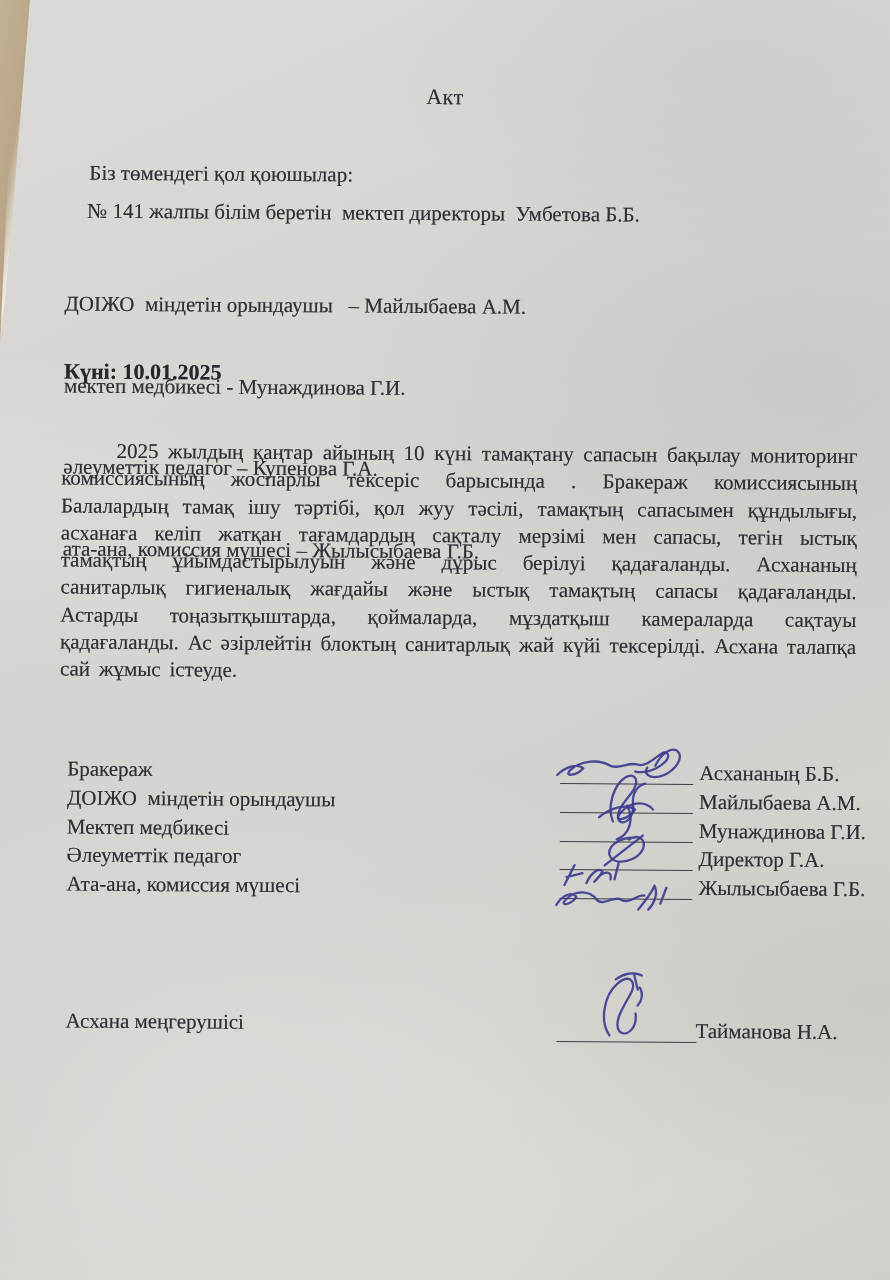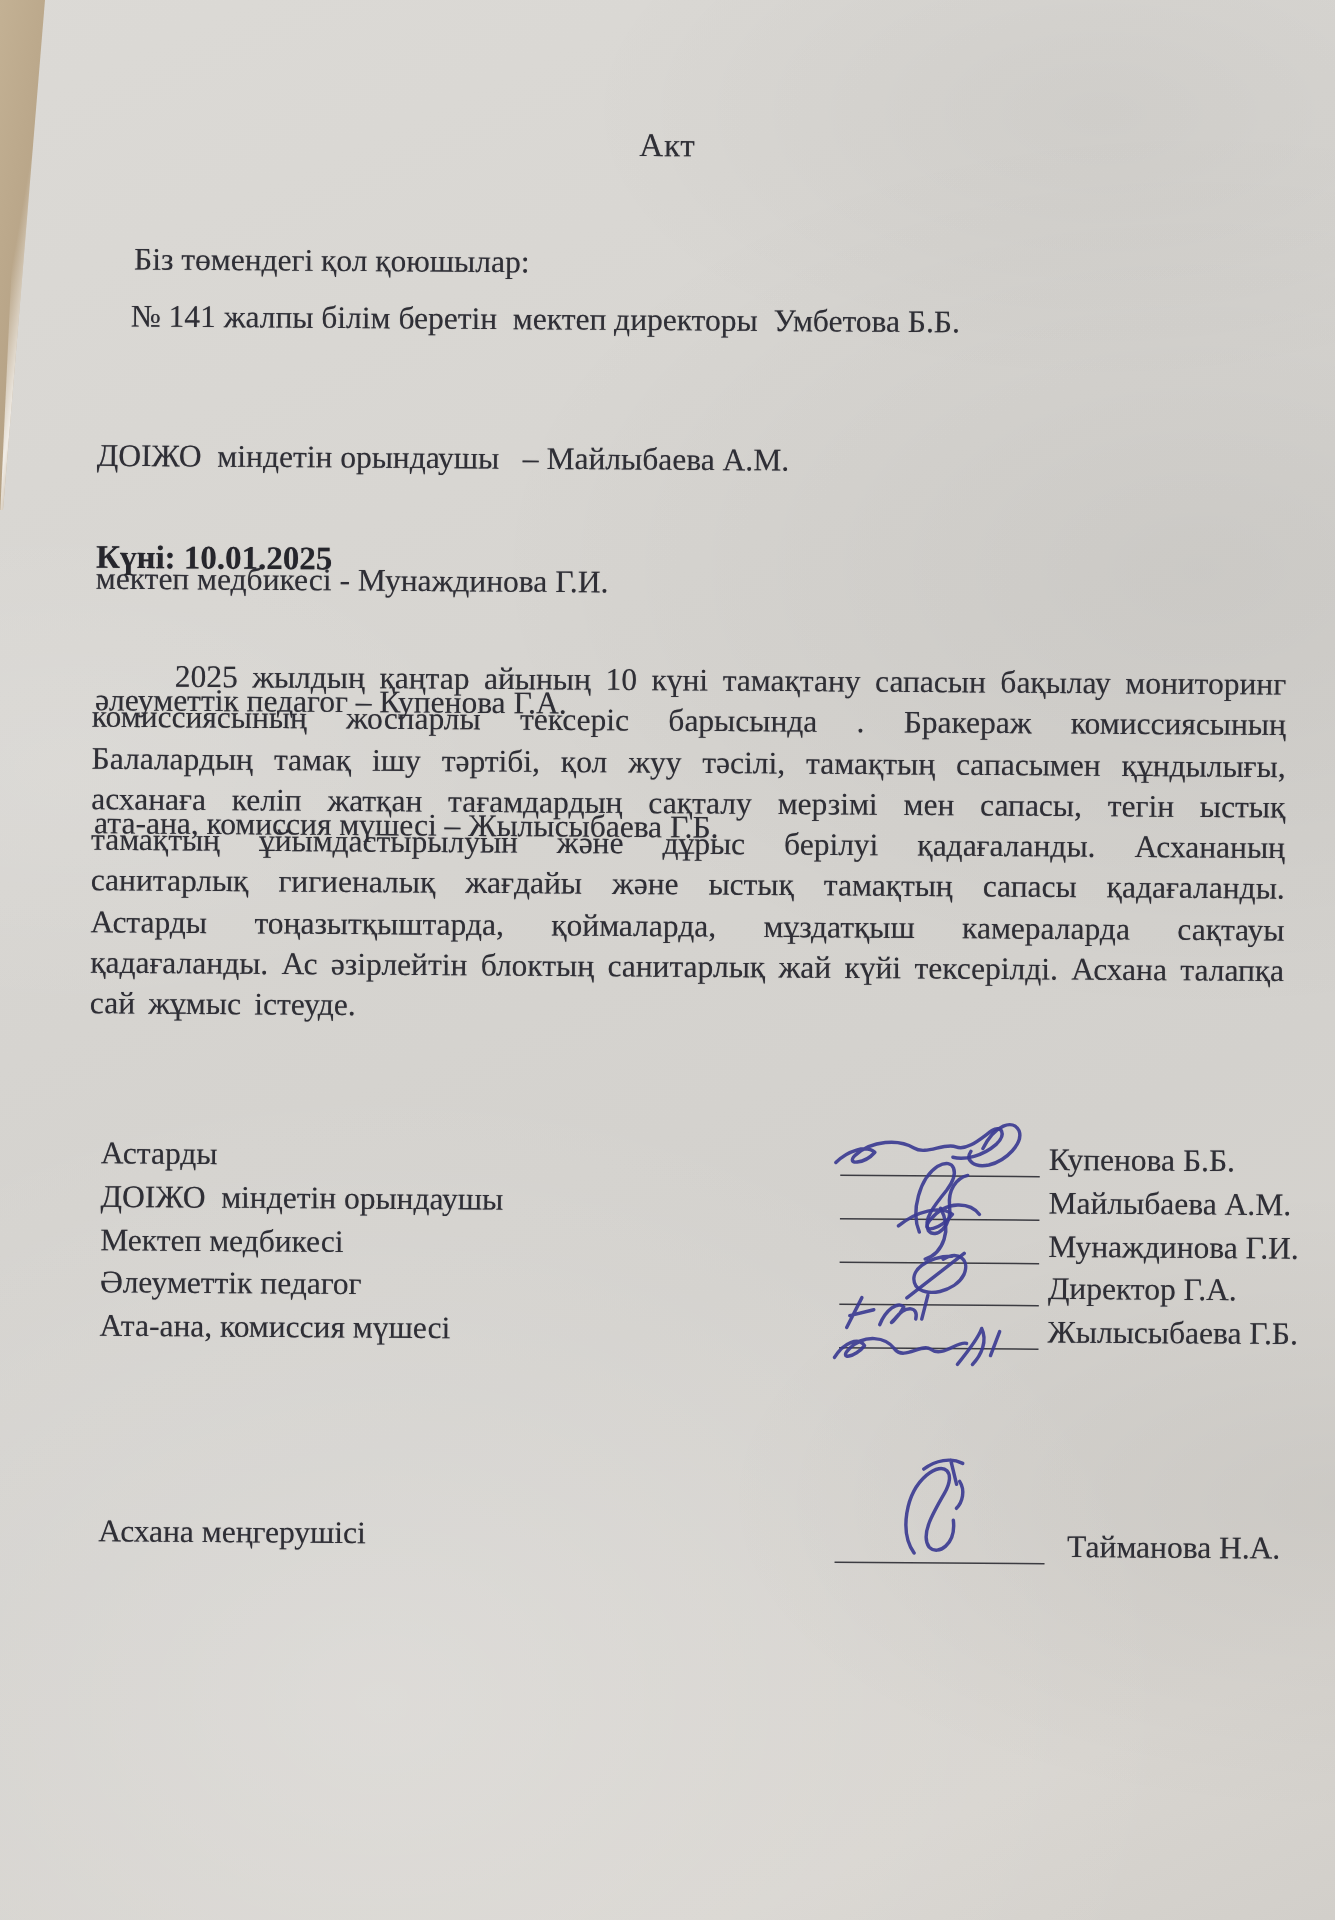--- a/index.html
+++ b/index.html
@@ -59,21 +59,21 @@
     text-align:justify;text-indent:55px;
     line-height:27.3px;word-spacing:3.6px;white-space:normal;
   }
   .sig-block{position:absolute;left:70px;top:759px;width:800px;height:150px;}
   .sig-row{position:absolute;left:0;width:800px;height:28px;}
   .sig-label{position:absolute;left:2px;top:0;font-size:21px;white-space:pre-wrap;text-shadow:0 0 .5px rgba(47,47,54,.55);}
   .sig-line{position:absolute;left:495px;top:0;width:133px;height:23px;border-bottom:1.7px solid #3c3c42;}
   .sig-name{position:absolute;left:634px;top:0;font-size:21px;white-space:pre;text-shadow:0 0 .5px rgba(47,47,54,.55);}
   .footer-row{position:absolute;left:70px;top:1011px;width:800px;height:34px;}
   .footer-row .sig-line{top:6px;left:493px;width:140px;}
-  .footer-row .sig-name{left:648px;top:6px;}
+  .footer-row .sig-name{left:632px;top:6px;}
   .ink-svg{position:absolute;pointer-events:none;}
   .ink-svg path{fill:none;stroke:#3c3c92;stroke-width:2.3;stroke-linecap:round;stroke-linejoin:round;opacity:.92;}
 </style>
 </head>
 <body>
 
 <div class="photo">
   <div class="paper"></div>
   <div class="table-corner">
     <div class="paper-edge-light"></div>
@@ -93,23 +93,23 @@
       <div class="t-line">әлеуметтік педагог – Купенова Г.А.</div>
       <div class="t-line">ата-ана, комиссия мүшесі – Жылысыбаева Г.Б.</div>
     </div>
 
     <div class="t date">Күні: 10.01.2025</div>
 
     <div class="t body-par">2025  жылдың қаңтар  айының  10 күні  тамақтану сапасын бақылау мониторинг комиссиясының  жоспарлы   тексеріс   барысында . Бракераж комиссиясының Балалардың тамақ ішу тәртібі, қол жуу тәсілі, тамақтың сапасымен құндылығы, асханаға келіп жатқан тағамдардың сақталу мерзімі мен сапасы, тегін ыстық тамақтың ұйымдастырылуын және дұрыс берілуі қадағаланды. Асхананың санитарлық гигиеналық жағдайы және ыстық тамақтың сапасы қадағаланды. Астарды тоңазытқыштарда, қоймаларда, мұздатқыш камераларда сақтауы қадағаланды. Ас әзірлейтін блоктың санитарлық жай күйі тексерілді. Асхана талапқа сай жұмыс істеуде.</div>
 
     <div class="sig-block">
       <div class="sig-row" style="top:0">
-        <span class="sig-label">Астарды</span>
+        <span class="sig-label">Бракераж</span>
         <span class="sig-line"></span>
-        <span class="sig-name">Купенова Б.Б.</span>
+        <span class="sig-name">Асхананың Б.Б.</span>
       </div>
       <div class="sig-row" style="top:28.8px">
         <span class="sig-label">ДОІЖО  міндетін орындаушы</span>
         <span class="sig-line"></span>
         <span class="sig-name">Майлыбаева А.М.</span>
       </div>
       <div class="sig-row" style="top:57.6px">
         <span class="sig-label">Мектеп медбикесі</span>
         <span class="sig-line"></span>
         <span class="sig-name">Мунаждинова Г.И.</span>

